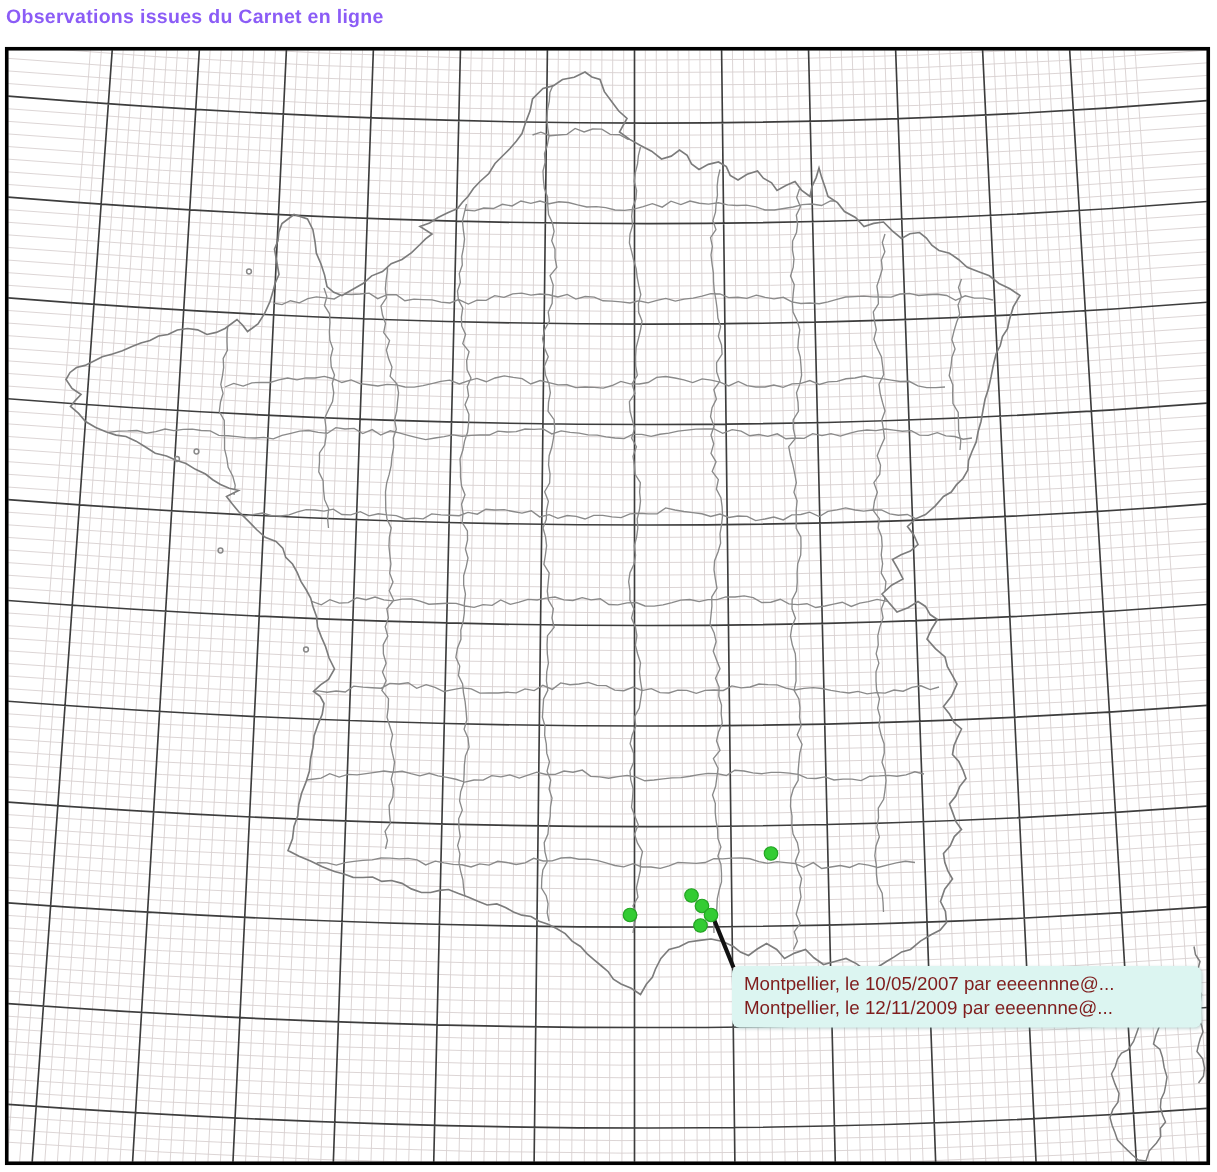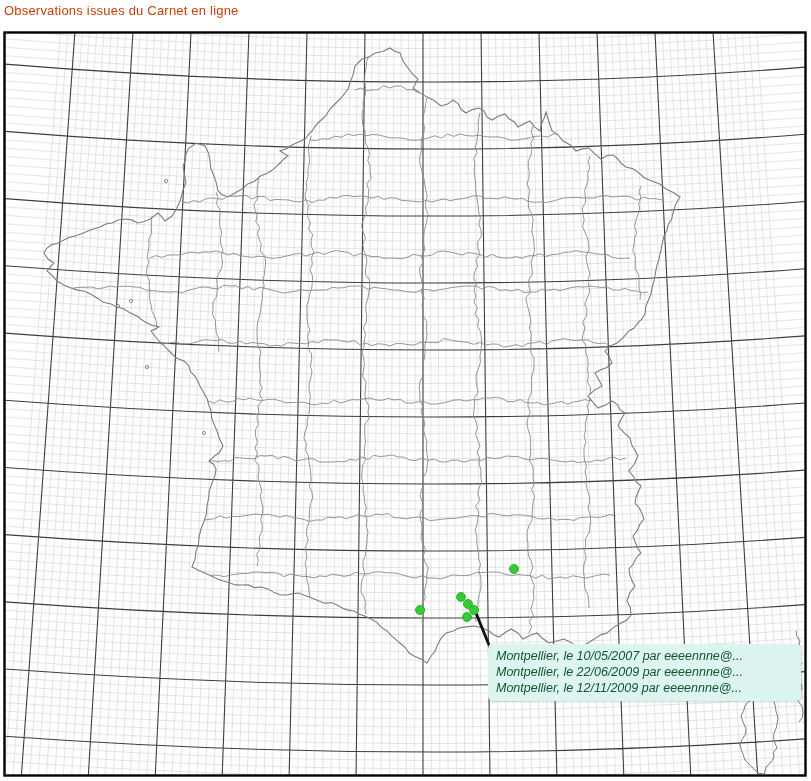--- a/index.html
+++ b/index.html
@@ -1,19 +1,19 @@
 <!DOCTYPE html>
 <html><head>
 <meta charset="utf-8">
 <style>
   html,body{margin:0;padding:0;background:#ffffff;}
   body{width:811px;height:781px;position:relative;overflow:hidden;
        font-family:"Liberation Sans","DejaVu Sans",sans-serif;}
-  .page-title{position:absolute;left:4px;top:3px;font-size:13px;font-weight:normal;
-       color:#c2410c;letter-spacing:0.2px;}
+  .page-title{position:absolute;left:4px;top:3px;font-size:13px;font-weight:bold;
+       color:#8b5cf6;letter-spacing:0.2px;}
   #map-svg{position:absolute;left:0;top:0;}
   .tooltip{position:absolute;border-radius:5px;padding:4px 8px 5px 8px;
        box-shadow:1px 1px 2px rgba(100,140,140,.35);
        font-size:12.5px;line-height:16px;white-space:nowrap;}
   .tooltip div{height:16px;}
 </style>
 </head>
 <body>
 
 <div class="page-title">Observations issues du Carnet en ligne</div>
@@ -49,17 +49,16 @@
       <circle cx="514" cy="569" r="4.5" fill="#33cc33" stroke="#23a423" stroke-width="0.8"></circle>
       <circle cx="461" cy="597" r="4.5" fill="#33cc33" stroke="#23a423" stroke-width="0.8"></circle>
       <circle cx="468" cy="604" r="4.5" fill="#33cc33" stroke="#23a423" stroke-width="0.8"></circle>
       <circle cx="474" cy="610" r="4.5" fill="#33cc33" stroke="#23a423" stroke-width="0.8"></circle>
       <circle cx="467" cy="617" r="4.5" fill="#33cc33" stroke="#23a423" stroke-width="0.8"></circle>
       <circle cx="420" cy="610" r="4.5" fill="#33cc33" stroke="#23a423" stroke-width="0.8"></circle>
     </g>
   <rect id="frame-rect" x="4.5" y="32.5" width="801" height="743" fill="none" stroke-width="2.4" stroke="#000000"></rect>
 </svg>
 
-<div class="tooltip" style="left: 488px; top: 644px; width: 297px; background: rgb(220, 245, 241); color: #14532d; font-style: italic;">
+<div class="tooltip" style="left: 488px; top: 644px; width: 297px; background: rgb(220, 245, 241); color: #7f1d1d;">
   <div>Montpellier, le 10/05/2007 par eeeennne@...</div>
-  <div>Montpellier, le 22/06/2009 par eeeennne@...</div>
   <div>Montpellier, le 12/11/2009 par eeeennne@...</div>
 </div>
 
 </body></html>

